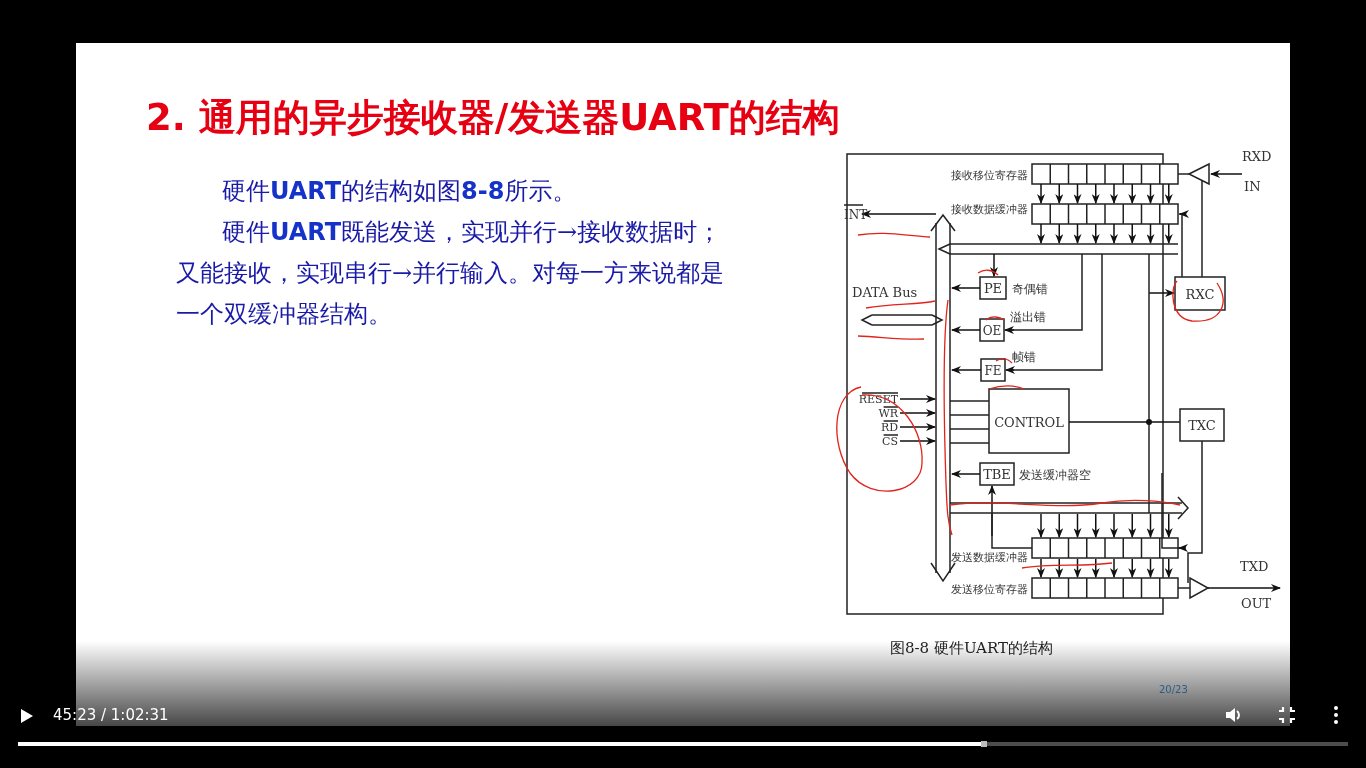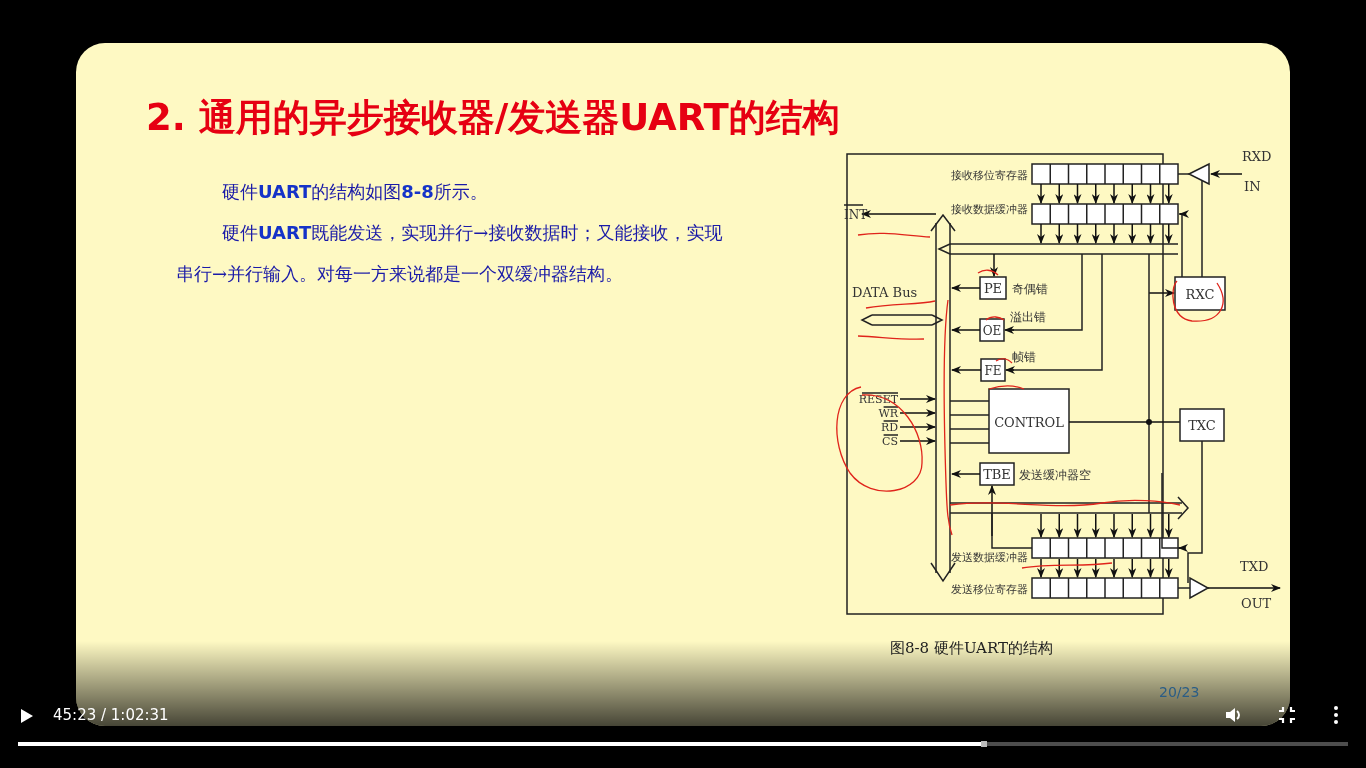--- a/index.html
+++ b/index.html
@@ -1,25 +1,25 @@
 <!DOCTYPE html>
 <html><head>
 <meta charset="utf-8">
 <style>
   html, body { margin:0; padding:0; }
   body { width:1366px; height:768px; background:#000; position:relative; overflow:hidden; font-family:"DejaVu Sans", sans-serif; }
-  .slide { position:absolute; left:76px; top:43px; width:1214px; height:683px; background:#fef9c3; overflow:hidden;border-radius:29px; }
+  .slide { position:absolute; left:76px; top:43px; width:1214px; height:683px; background:#ffffff; overflow:hidden; }
   .slide-title { position:absolute; left:70px; top:50px; font-size:37px; font-weight:bold; color:#e60012; font-family:"DejaVu Sans", sans-serif; letter-spacing:0px; white-space:nowrap; }
-  .body-text { position:absolute; left:100px; top:128px; width:560px; font-family:"DejaVu Serif", serif; font-size:18px; color:#1a1aa8; line-height:41px; }
+  .body-text { position:absolute; left:100px; top:128px; width:560px; font-family:"DejaVu Serif", serif; font-size:24px; color:#1a1aa8; line-height:41px; }
   .body-text p { margin:0; }
   .body-text .ind { text-indent:46px; }
   .body-text b { font-family:"DejaVu Sans", sans-serif; font-weight:bold; color:#1533c8; }
   .diagram { position:absolute; left:676px; top:100px; }
   .caption { position:absolute; left:814px; top:596px; font-family:"DejaVu Serif", serif; font-size:15px; color:#222; }
-  .page-num { position:absolute; left:1083px; top:641px; font-size:14px; color:#2a5d86; }
+  .page-num { position:absolute; left:1083px; top:641px; font-size:10px; color:#2a5d86; }
   .fade { position:absolute; left:0; bottom:0; width:100%; height:85px; background:linear-gradient(to bottom, rgba(0,0,0,0), rgba(0,0,0,0.72)); }
   .controls { position:absolute; left:0; top:700px; width:1366px; height:68px; }
   .play { position:absolute; left:20px; top:8px; width:14px; height:16px; }
   .time { position:absolute; left:53px; top:6px; font-size:15px; color:#fff;text-align:center; }
   .vol { position:absolute; left:1224px; top:5px; }
   .fs { position:absolute; left:1278px; top:6px; }
   .more { position:absolute; left:1333px; top:5px; }
   .progress { position:absolute; left:18px; top:42px; width:1330px; height:4px; background:#4d4d4d; }
   .progress .played { position:absolute; left:0; top:0; height:4px; background:#fff; }
   .progress .knob { position:absolute; top:-1px; width:6px; height:6px; background:#bbb; }

